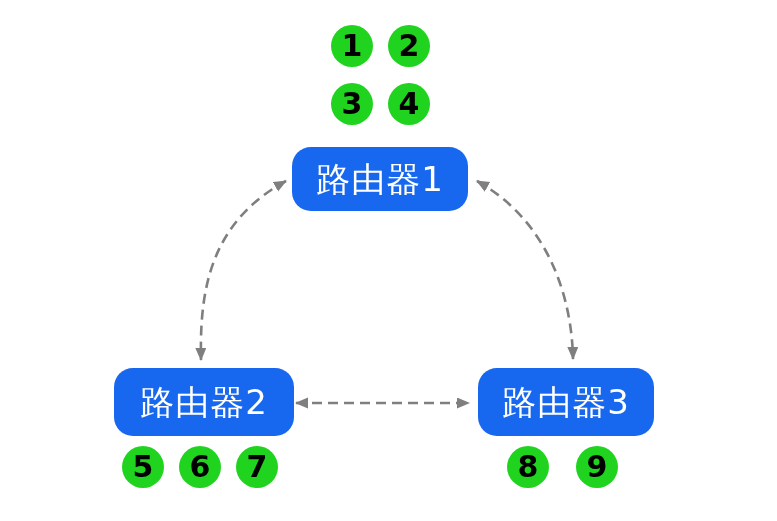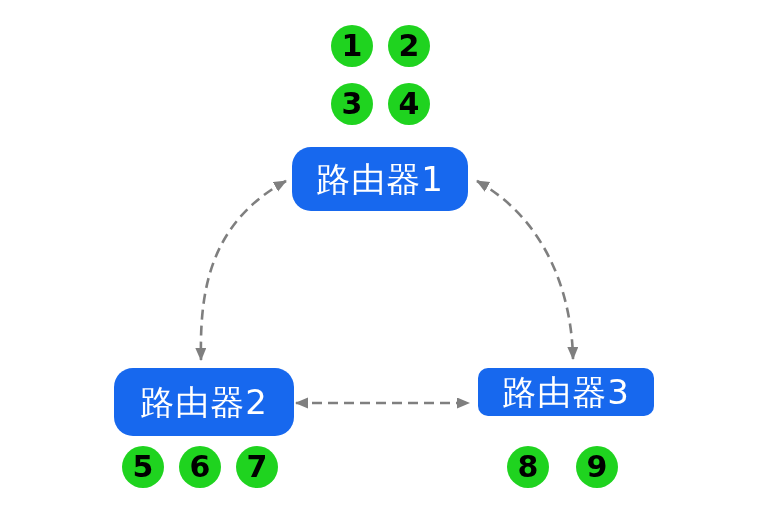--- a/index.html
+++ b/index.html
@@ -90,21 +90,21 @@
   </svg>
 
   <div class="router" style="left:292px; top:147px; width:176px; height:64px;">
     <span>路由器1</span>
   </div>
 
   <div class="router" style="left:114px; top:368px; width:180px; height:68px;">
     <span>路由器2</span>
   </div>
 
-  <div class="router" style="left:478px; top:368px; width:176px; height:48px;border-radius:10px;">
+  <div class="router" style="left:478px; top:368px; width:176px; height:68px;">
     <span>路由器3</span>
   </div>
 
   <div class="packet" style="left:331px; top:25px;">1</div>
   <div class="packet" style="left:388px; top:25px;">2</div>
   <div class="packet" style="left:331px; top:83px;">3</div>
   <div class="packet" style="left:388px; top:83px;">4</div>
 
   <div class="packet" style="left:122px; top:446px;">5</div>
   <div class="packet" style="left:179px; top:446px;">6</div>

